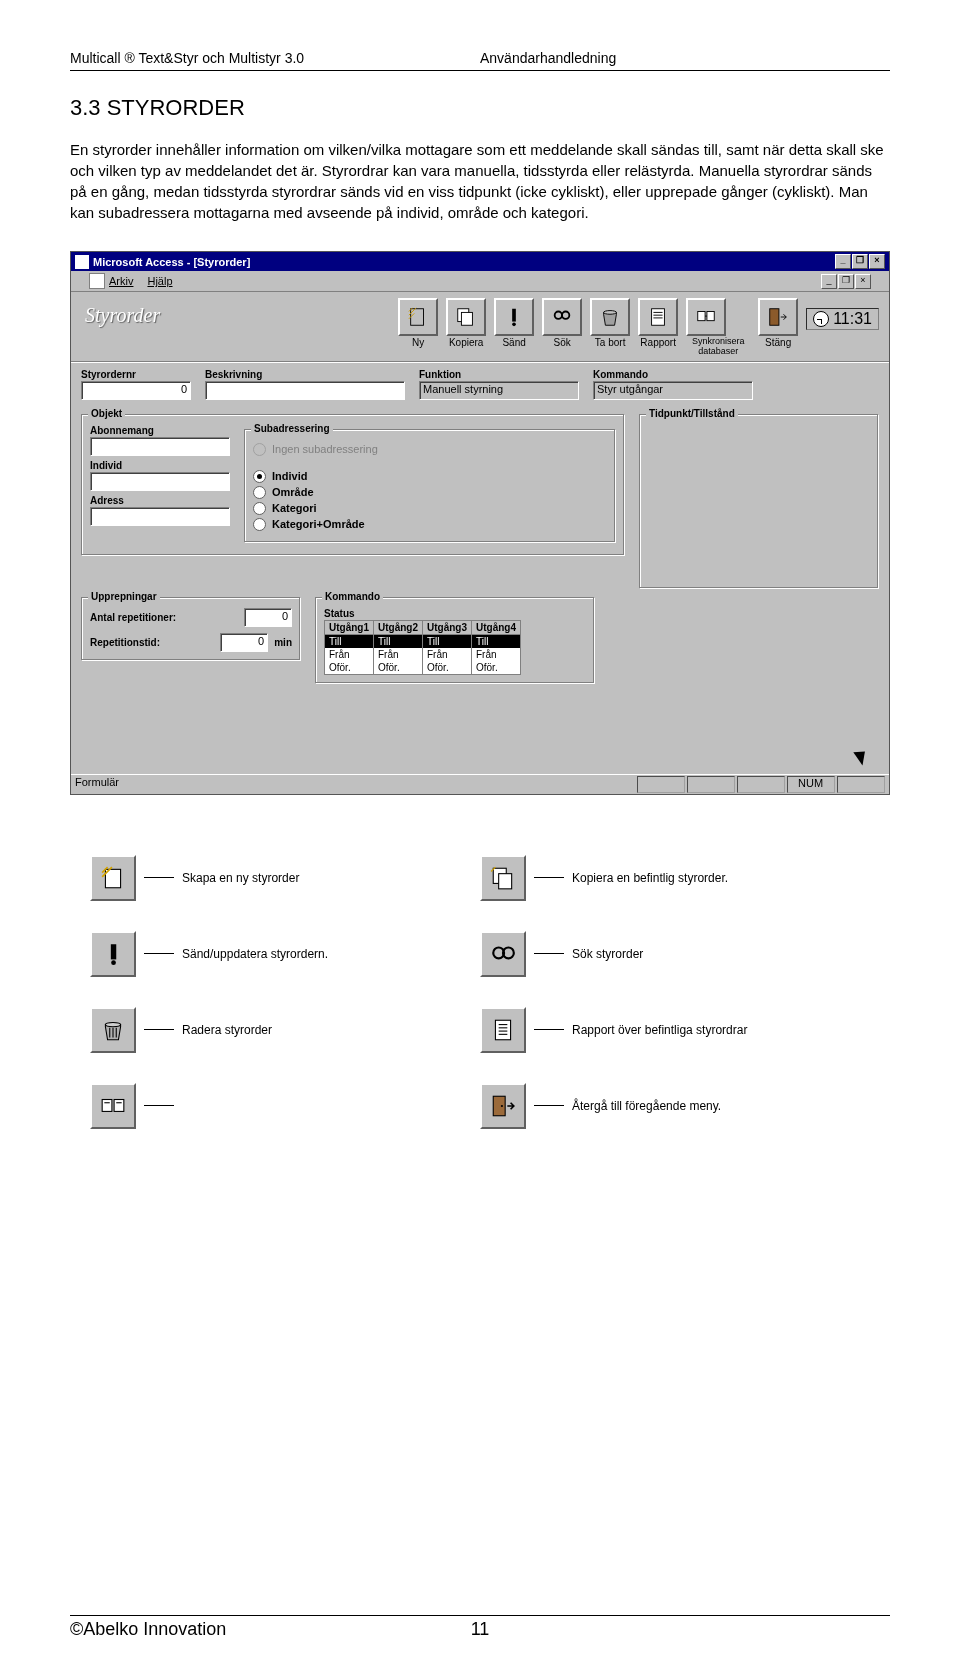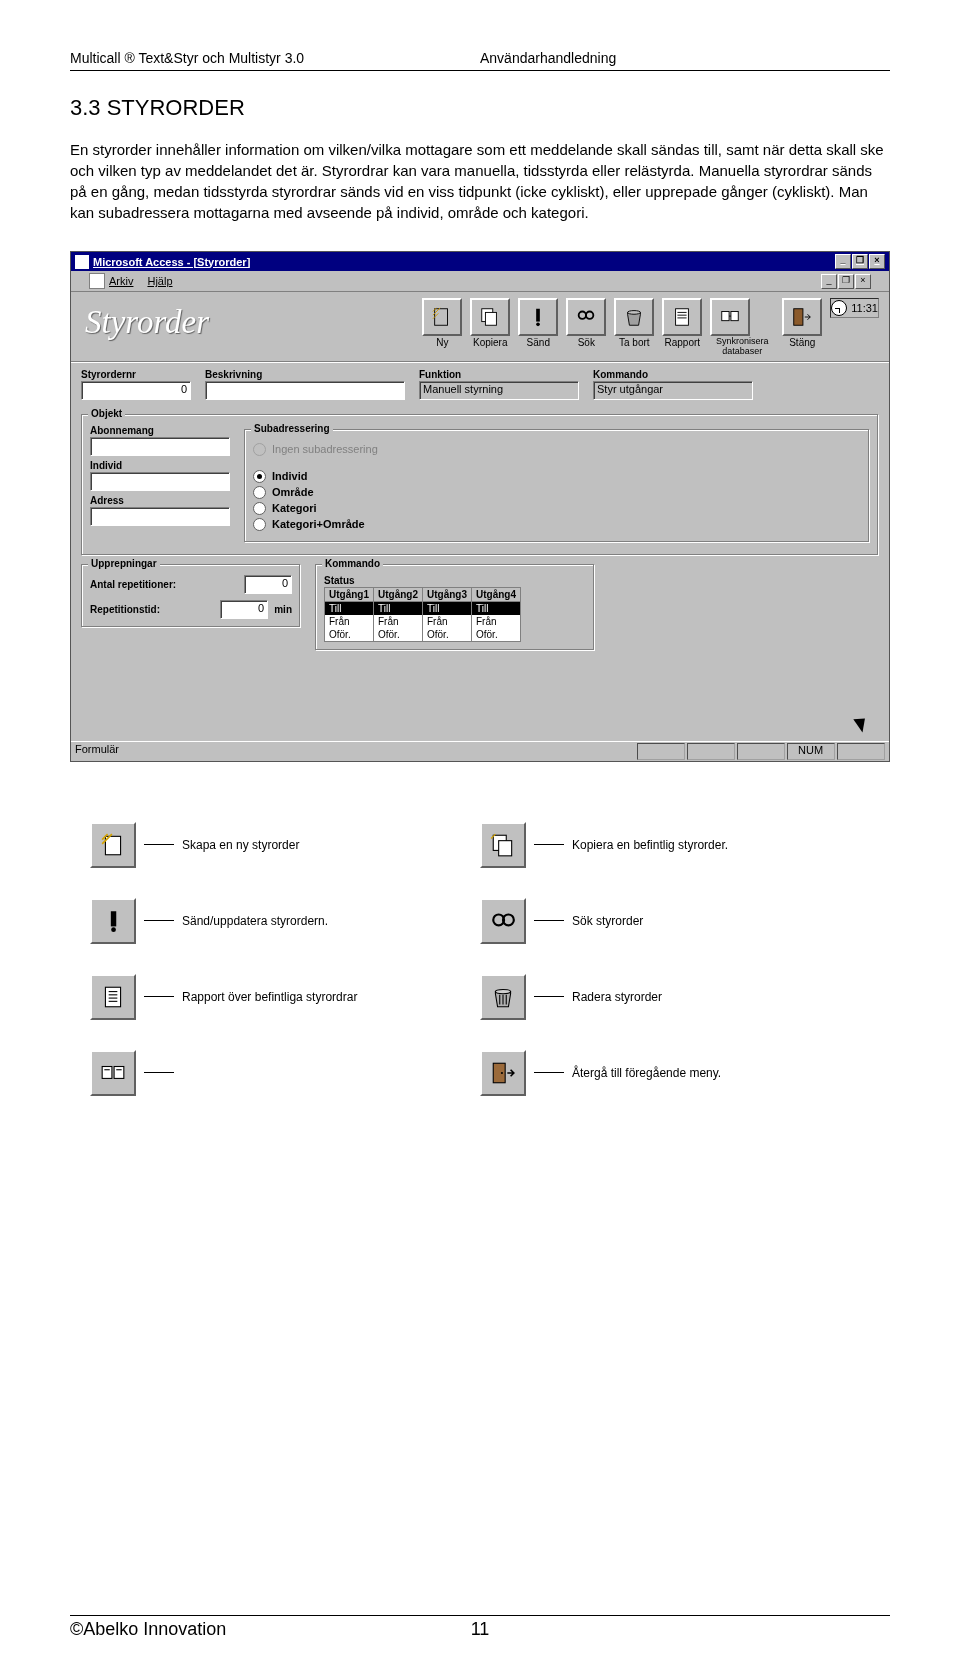--- a/index.html
+++ b/index.html
@@ -50,21 +50,20 @@
     margin-bottom: 60px;
   }
   .titlebar {
     background: #000080;
     color: #fff;
     padding: 2px 4px;
     display: flex;
     align-items: center;
     font-weight: bold;
     font-size: 11px;
-    text-decoration: underline;
   }
   .titlebar .ticon { width: 14px; height: 14px; background: #fff; margin-right: 4px; display: inline-block; }
   .titlebar .spacer { flex: 1; }
   .winbtns { display: flex; gap: 1px; }
   .winbtn {
     width: 14px; height: 13px;
     background: #c0c0c0;
     border: 1px solid #fff;
     border-right-color: #555; border-bottom-color: #555;
     font-size: 9px; line-height: 11px; text-align: center; color: #000;
@@ -82,43 +81,43 @@
 
   .toolbar-area {
     background: #c0c0c0;
     padding: 6px 10px 4px 10px;
     display: flex;
     align-items: flex-start;
   }
   .app-title-g {
     font-family: "Times New Roman", serif;
     font-style: italic;
-    font-size: 33px;
+    font-size: 20px;
     color: #fff;
     text-shadow: 1px 1px 1px #606060;
     padding: 6px 12px 0 4px;
     flex: 1;
   }
   .toolbar-buttons { display: flex; gap: 8px; align-items: flex-start; }
   .tb-col { text-align: center; font-size: 10px; }
   .tb-btn {
     width: 36px; height: 34px;
     background: #c0c0c0;
     border: 2px solid #fff;
     border-right-color: #606060; border-bottom-color: #606060;
     display: flex; align-items: center; justify-content: center;
     margin-bottom: 1px;
   }
   .tb-btn svg { width: 22px; height: 22px; }
   .clock-box {
     border: 1px inset #808080;
     background: #c0c0c0;
-    padding: 1px 0;
-    font-size: 11px;
-    margin-left: 8px; margin-top: 0;
+    padding: 1px 6px;
+    font-size: 16px;
+    margin-left: 8px; margin-top: 10px;
     display: flex; align-items: center; gap: 4px;
   }
   .clock-face { width: 14px; height: 14px; border: 1px solid #000; border-radius: 50%; position: relative; background: #fff; }
   .clock-face::before, .clock-face::after { content: ""; position: absolute; background: #000; left: 50%; top: 50%; transform-origin: top left; }
   .clock-face::before { width: 1px; height: 5px; transform: rotate(0deg); }
   .clock-face::after { width: 1px; height: 4px; transform: rotate(90deg); }
 
   .divider-raised { border-top: 1px solid #808080; border-bottom: 1px solid #fff; height: 0; }
 
   .form-area { padding: 6px 10px 8px 10px; background: #c0c0c0; }
@@ -419,20 +418,25 @@
                     <b>Kategori</b>
                   </div>
                 <div class="radio-row">
                     <span class="radio"></span>
                     <b>Kategori+Område</b>
                   </div>
               </div>
             </div>
           </div>
         </div>
+        <div class="col" style="max-width:240px">
+          <div class="groupbox" style="min-height:155px">
+            <span class="legend">Tidpunkt/Tillstånd</span>
+          </div>
+        </div>
       </div>
 
       <div class="two-col">
         <div style="width:220px">
           <div class="groupbox">
             <span class="legend">Upprepningar</span>
             <div style="display:flex; align-items:center; gap:6px; margin-bottom:6px">
               <span style="flex:1; font-weight:bold; font-size:10px">Antal repetitioner:</span>
               <div class="sunken-input" style="width:24px; text-align:right">0</div>
             </div>
@@ -537,42 +541,42 @@
             </svg>
           </div>
         <span class="legend-line"></span>
         <span class="legend-text">Sök styrorder</span>
       </div>
     </div>
     <div class="legend-row">
       <div class="legend-item">
         <div class="legend-icon">
             <svg viewBox="0 0 24 24">
+              <path d="M5 7 h14 v2 l-2 12 h-10 l-2 -12 z" fill="#b0b0b0" stroke="#000"></path>
+              <ellipse cx="12" cy="7" rx="7" ry="2" fill="#d0d0d0" stroke="#000"></ellipse>
+              <line x1="9" y1="10" x2="9" y2="19" stroke="#000"></line>
+              <line x1="12" y1="10" x2="12" y2="19" stroke="#000"></line>
+              <line x1="15" y1="10" x2="15" y2="19" stroke="#000"></line>
+            </svg>
+          </div>
+        <span class="legend-line"></span>
+        <span class="legend-text">Radera styrorder</span>
+      </div>
+      <div class="legend-item">
+        <div class="legend-icon">
+            <svg viewBox="0 0 24 24">
               <rect x="5" y="3" width="14" height="18" fill="#fff" stroke="#000"></rect>
               <line x1="8" y1="7" x2="16" y2="7" stroke="#000"></line>
               <line x1="8" y1="10" x2="16" y2="10" stroke="#000"></line>
               <line x1="8" y1="13" x2="16" y2="13" stroke="#000"></line>
               <line x1="8" y1="16" x2="16" y2="16" stroke="#000"></line>
             </svg>
           </div>
         <span class="legend-line"></span>
         <span class="legend-text">Rapport över befintliga styrordrar</span>
-      </div>
-      <div class="legend-item">
-        <div class="legend-icon">
-            <svg viewBox="0 0 24 24">
-              <path d="M5 7 h14 v2 l-2 12 h-10 l-2 -12 z" fill="#b0b0b0" stroke="#000"></path>
-              <ellipse cx="12" cy="7" rx="7" ry="2" fill="#d0d0d0" stroke="#000"></ellipse>
-              <line x1="9" y1="10" x2="9" y2="19" stroke="#000"></line>
-              <line x1="12" y1="10" x2="12" y2="19" stroke="#000"></line>
-              <line x1="15" y1="10" x2="15" y2="19" stroke="#000"></line>
-            </svg>
-          </div>
-        <span class="legend-line"></span>
-        <span class="legend-text">Radera styrorder</span>
       </div>
     </div>
     <div class="legend-row">
       <div class="legend-item">
         <div class="legend-icon">
             <svg viewBox="0 0 24 24">
               <rect x="2" y="6" width="9" height="11" fill="#fff" stroke="#000"></rect>
               <rect x="13" y="6" width="9" height="11" fill="#fff" stroke="#000"></rect>
               <line x1="4" y1="9" x2="9" y2="9" stroke="#000"></line>
               <line x1="15" y1="9" x2="20" y2="9" stroke="#000"></line>

